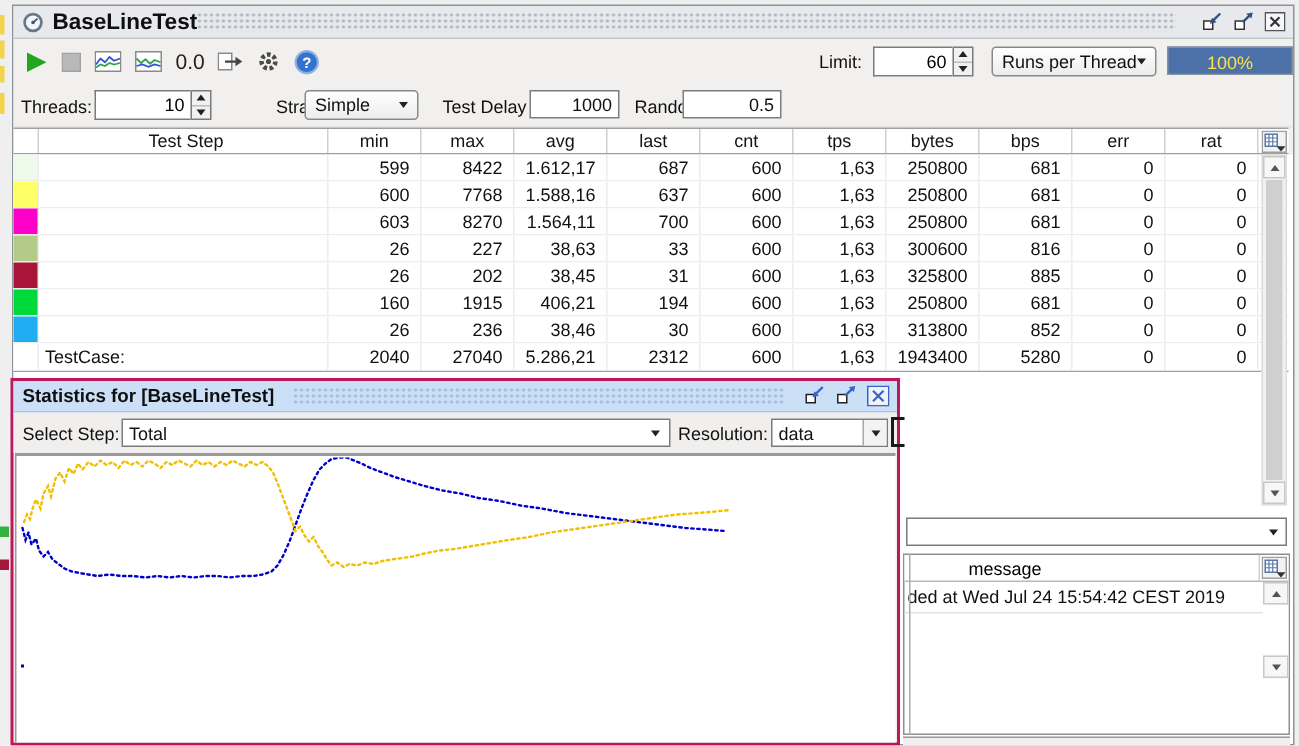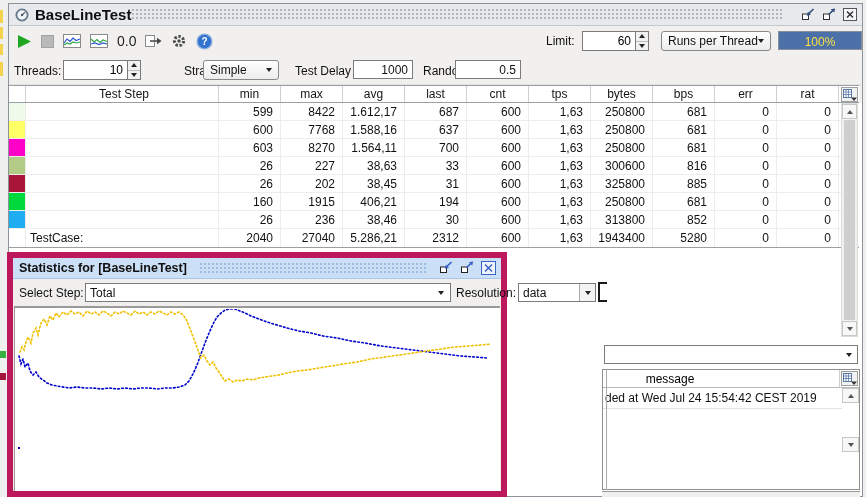--- a/index.html
+++ b/index.html
@@ -69,21 +69,21 @@
   .log-combo { left:595px; top:341px; width:254px; }
   .logtbl { position:absolute; left:593px; top:365px; width:258px; height:121px; background:#fff; border:1px solid #8f8f8f; }
   .log-head { height:18px; display:flex; border-bottom:1px solid #b9b9b9; background:#fff;gap:24px; }
   .log-head-cell { flex:1; font-size:12px; display:flex; align-items:center; justify-content:center; padding-right:78px; }
   .log-head-icon { width:20px; display:flex; align-items:center; justify-content:center; border-left:1px solid #cfcfcf; }
   .log-row { height:21px; display:flex; align-items:center; font-size:12px; color:#111; border-bottom:1px solid #e3e3e3; padding-left:2px; white-space:nowrap; overflow:hidden; }
   .log-divider { position:absolute; left:597px; top:365px; width:1px; height:121px; background:#ababab; }
   .bottom-strip { position:absolute; left:593px; top:487px; width:258px; height:7px; background:#f0f0f0; border-top:1px solid #9a9a9a; }
 
   
-  .stats { left:7px; top:252px; width:500px; height:245px; border:6px solid #be185d; z-index:10; background:#f0efee; }
+  .stats { left:7px; top:252px; width:593px; height:245px; border:2px solid #be185d; z-index:10; background:#f0efee; }
   .stats .titlebar { height:21px; background:#cbdff6; border-bottom:1px solid #a9c6e8; }
   .stats .tb-texture { background-image: radial-gradient(#9cbce1 1px, transparent 1.1px); }
   .stats .title-text { font-size:12.5px; }
   .stats-toolbar { position:absolute; left:0; right:0; top:21px; height:27px; background:#f0efee; }
   .chart { position:absolute; left:1px; right:1px; top:48px; bottom:0; background:#fff; border-top:2px solid #9a9a9a; border-left:1px solid #9a9a9a; }
   .clip-bracket { position:absolute; left:585px; top:3px; width:9px; height:20px; border-left:2px solid #1a1a1a; border-top:2px solid #1a1a1a; border-bottom:2px solid #1a1a1a; }
 </style>
 </head>
 <body>
 

